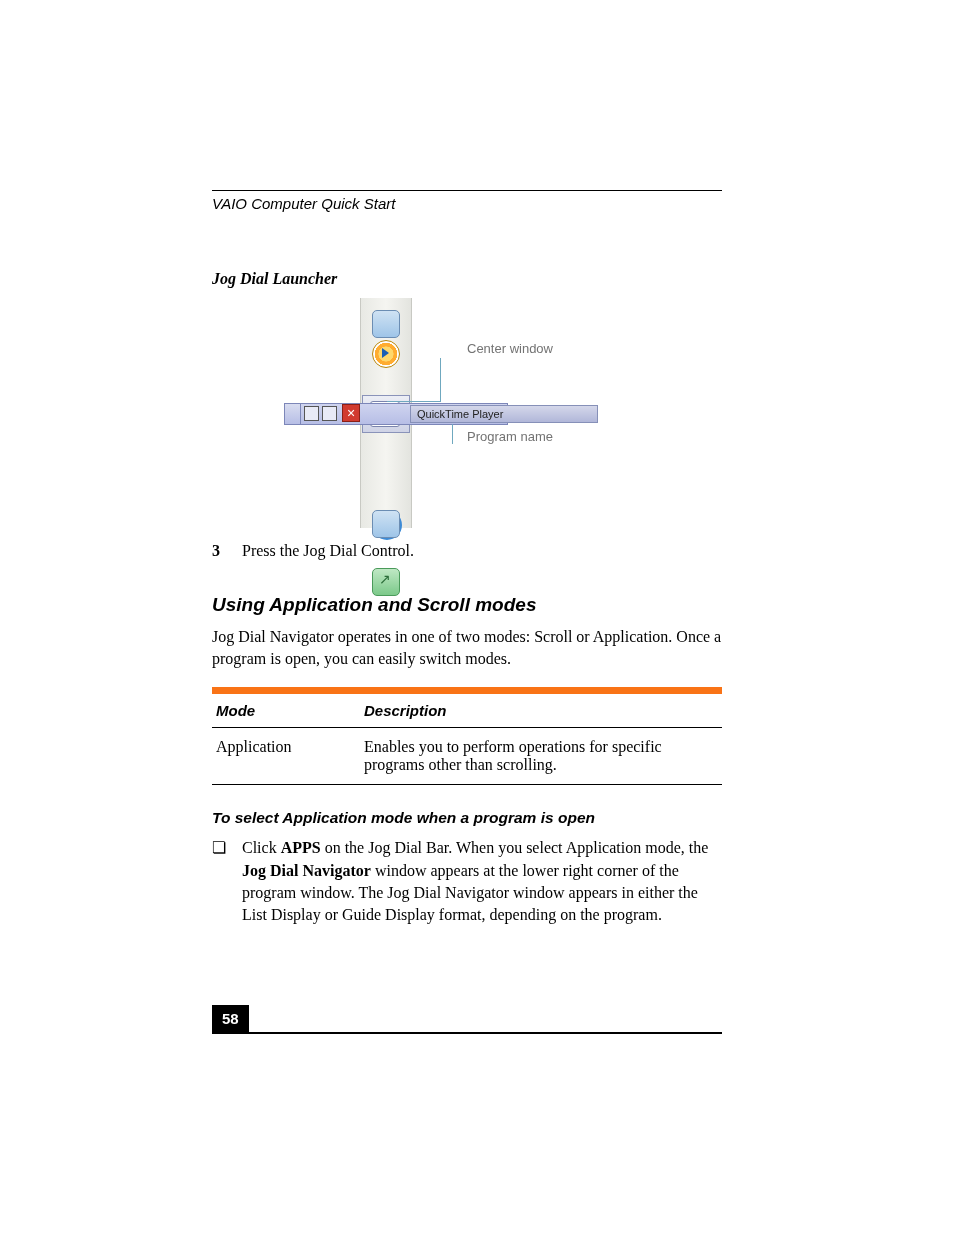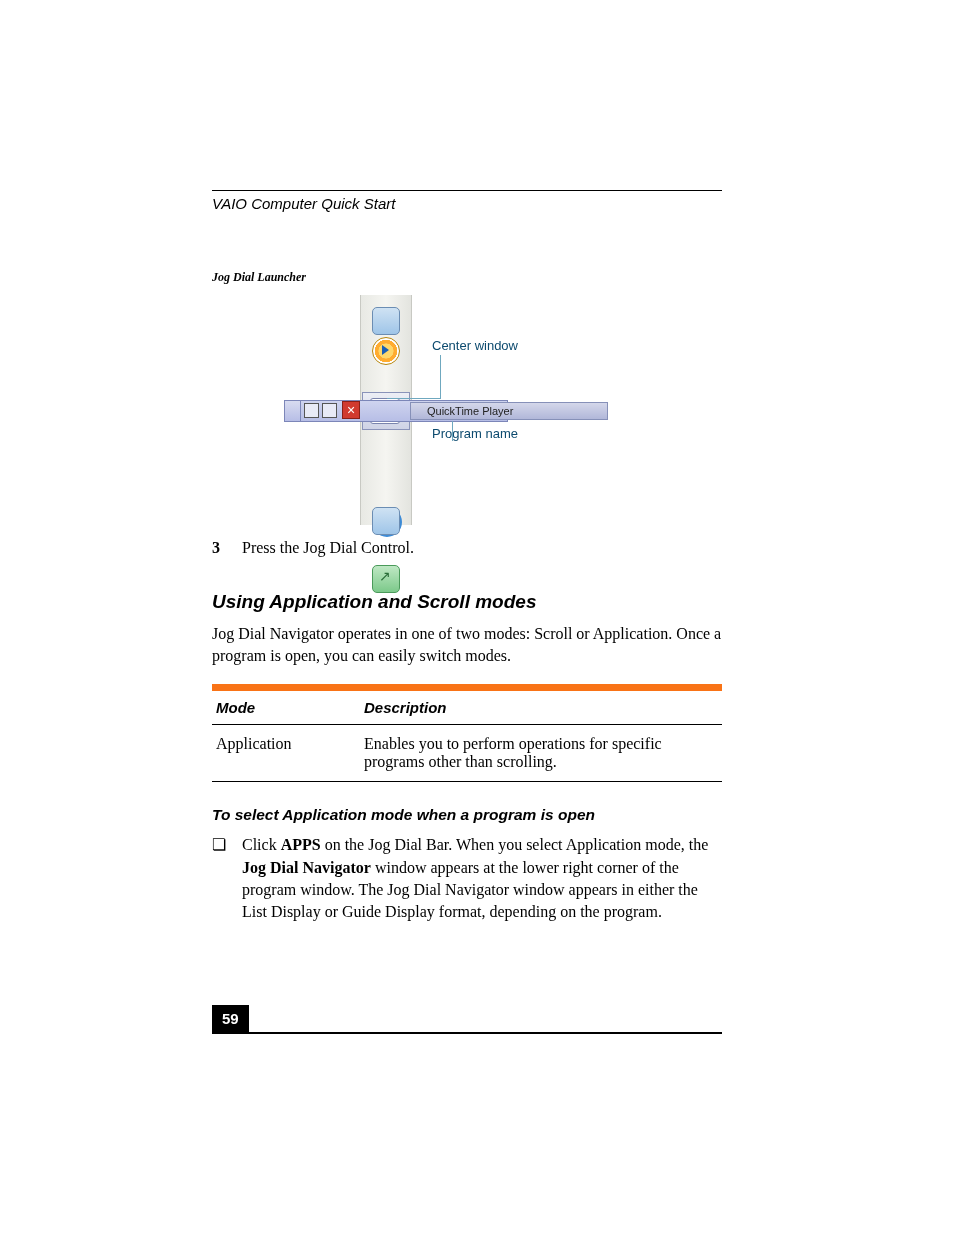--- a/index.html
+++ b/index.html
@@ -1,20 +1,20 @@
 <!DOCTYPE html>
 <html><head>
 <meta charset="utf-8">
 <style>
   html, body { margin:0; padding:0; background:#ffffff; }
   body { width:954px; height:1235px; position:relative; font-family:"Times New Roman", Times, serif; color:#000; }
   .page { position:absolute; left:212px; top:190px; width:510px; }
   .top-rule { border-top:1.5px solid #000; margin-bottom:4px; }
   .running-head { font-style:italic; font-family:Arial, Helvetica, sans-serif; font-size:15px; }
-  .figure-caption { font-family:"Times New Roman", serif; font-weight:bold; font-style:italic; font-size:12px; margin-top:58px; }
+  .figure-caption { font-family:"Times New Roman", serif; font-weight:bold; font-style:italic; font-size:16px; margin-top:58px; }
 
   
   .figure-area { position:relative; width:510px; height:230px; margin-top:10px; }
   .launcher-strip { position:absolute; top:105px; left:72px; width:222px; height:20px;
                     background:linear-gradient(#cfd4ef,#b7bee6); border:1px solid #7c86b8; }
   .launcher-handle { position:absolute; top:105px; left:72px; width:15px; height:20px;
                      background:linear-gradient(#d8dcf0,#b7bee6); border:1px solid #7c86b8; }
   .mini-ico { position:absolute; top:108px; width:13px; height:13px; border:1px solid #555; background:#e8eaf6; }
   .close-x { position:absolute; top:106px; left:130px; width:16px; height:16px; background:#d13a2f;
              border:1px solid #8a1f17; display:flex; align-items:center; justify-content:center; }
@@ -40,23 +40,23 @@
              border-left:7px solid #1a5fb4; border-top:5px solid transparent; border-bottom:5px solid transparent; }
   .ie-ico  { background:radial-gradient(circle,#6bb7f0,#2a6fb5); border:1px solid #1d5a94; border-radius:50%; position:relative;}
   .ie-ico::after{ content:"e"; position:absolute; left:6px; top:2px; color:#fff; font:italic 16px/1 Georgia;}
   .cd-ico  { border:2px solid #3d8bd6; border-radius:50%; background:#fff; position:relative;}
   .cd-ico::after{ content:"♪"; position:absolute; left:6px; top:3px; color:#3d8bd6; font:14px/1 Arial;}
   .grn-ico { background:linear-gradient(#bfe8c4,#7cc98a); border:1px solid #4a9a5a; position:relative;}
   .grn-ico::after{ content:"↗"; position:absolute; left:6px; top:3px; color:#2c6e3a; font:14px/1 Arial;}
 
   .prog-bar { position:absolute; left:198px; top:107px; width:180px; height:16px;
               background:linear-gradient(#d4d7ea,#b1b7d9); border:1px solid #8690b8;
-              font:11px/16px Arial; color:#222; padding-left:16px; }
+              font:11px/16px Arial; color:#222; padding-left:6px; }
 
-  .callout-label { position:absolute; font:13px/1 Arial; color:#0c4a6e; }
+  .callout-label { position:absolute; font:13px/1 Arial; color:#737373;margin-left:35px; }
   .lead-line { position:absolute; background:#6fa8bf; }
 
   
   .step-row { display:flex; margin-top:14px; }
   .step-num { width:30px; font-weight:bold; }
   .step-txt { flex:1; font-size:16px; }
   .h2 { font-family:Arial, Helvetica, sans-serif; font-weight:bold; font-style:italic; font-size:19px; margin-top:34px; }
   .para { font-size:16px; line-height:1.35; margin-top:10px; }
 
   table.modes { width:100%; border-collapse:collapse; margin-top:18px; font-size:16px; }
@@ -140,15 +140,15 @@
 
   <div class="bullet-row">
     <div class="bullet-mark">❏</div>
     <div class="bullet-txt">
       <span>Click </span><b>APPS</b><span> on the Jog Dial Bar. When you select Application mode, the </span><b>Jog Dial Navigator</b><span> window appears at the lower right corner of the program window. The Jog Dial Navigator window appears in either the List Display or Guide Display format, depending on the program.</span>
     </div>
   </div>
 </div>
 
 <div class="footer">
-  <span class="pg-box">59</span>
+  <span class="pg-box">58</span>
   <div class="foot-rule"></div>
 </div>
 
 </body></html>

